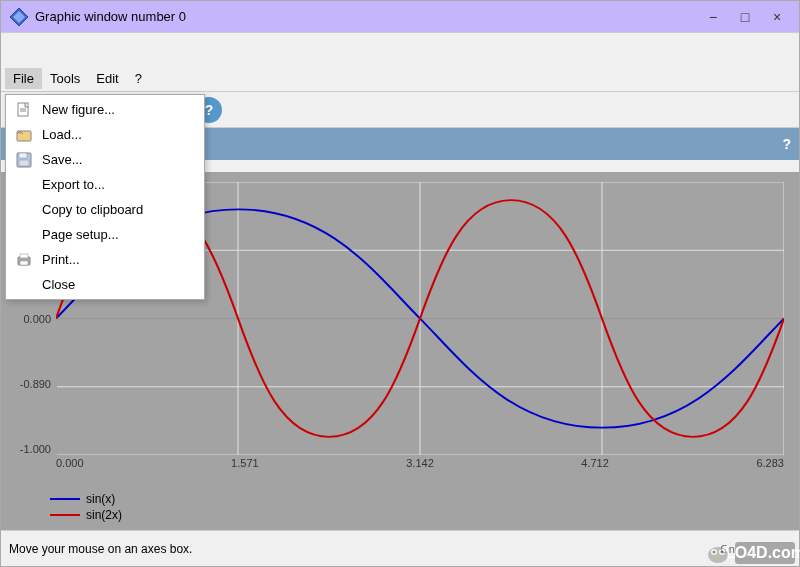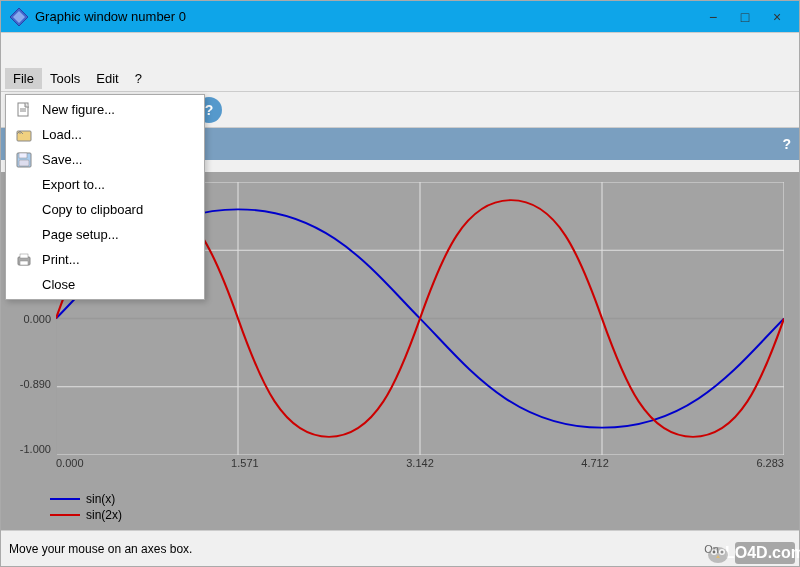--- a/index.html
+++ b/index.html
@@ -18,21 +18,21 @@
       width: 800px;
       height: 567px;
       background: #f0f0f0;
       border: 1px solid #aaa;
       display: flex;
       flex-direction: column;
       position: relative;
     }
 
     .title-bar {
-      background: #0ea5e9;
+      background: #c4b5fd;
       height: 32px;
       display: flex;
       align-items: center;
       padding: 0 8px;
       border-bottom: 1px solid #ccc;
       user-select: none;
     }
 
     .title-bar-icon {
       width: 20px;
@@ -257,21 +257,21 @@
       display: flex;
       align-items: center;
       padding: 0 8px;
       font-size: 12px;
       color: #000;
       position: relative;
     }
 
     .status-indicator {
       position: absolute;
-      right: 80px;
+      right: 64px;
       font-size: 11px;
       color: #666;
     }
 
     .lo4d-watermark {
       position: absolute;
       right: 4px;
       bottom: 2px;
       display: flex;
       align-items: center;

